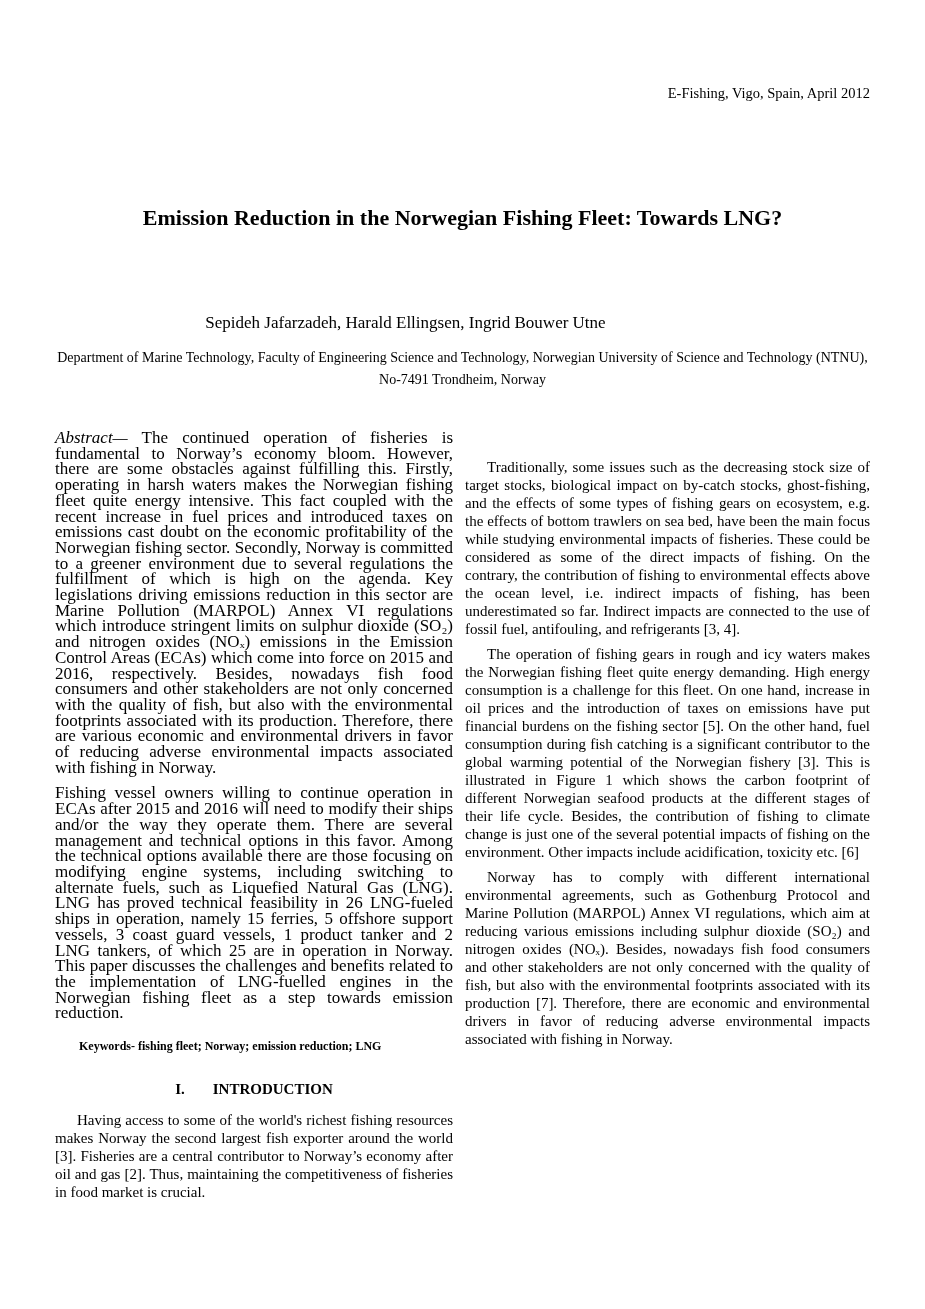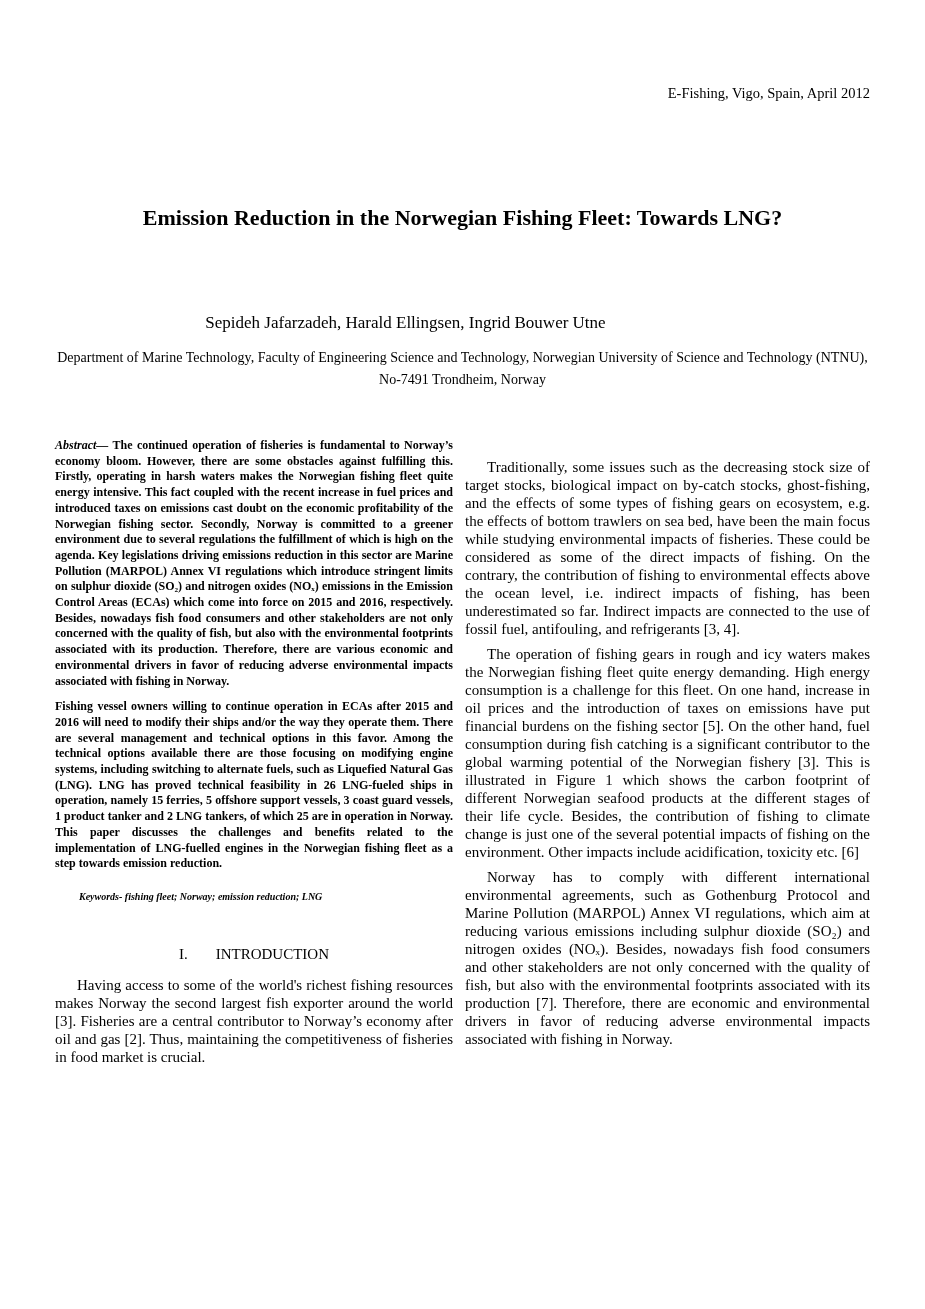--- a/index.html
+++ b/index.html
@@ -53,40 +53,40 @@
     position: absolute;
     top: 430px;
     left: 55px;
     width: 815px;
     display: flex;
     gap: 12px;
   }
   .col-left  { width: 398px; flex: 0 0 398px; }
   .col-right { width: 405px; flex: 0 0 405px; margin-top: 28px; }
   .abstract-para {
-    margin: 8px 0 10px 0;
-    font-size: 12px;
+    margin: 0 0 10px 0;
+    font-size: 17px;
     line-height: 15.7px;
-    font-weight: bold;
+    font-weight: normal;
     text-align: justify;
   }
   .abstract-label { font-style: italic; }
   .keywords-line {
     margin: 17px 0 0 0;
     padding-left: 24px;
-    font-size: 10px;
+    font-size: 12px;
     line-height: 16px;
     font-weight: bold;
-    font-style: italic;
     text-align: justify;
   }
   .section-heading {
-    margin: 41px 0 13px 0;
+    margin: 27px 0 13px 0;
     text-align: center;
     font-size: 15px;
+    font-weight: bold;
   }
   .section-number { margin-right: 28px; }
   .body-para {
     margin: 0 0 7px 0;
     font-size: 15px;
     line-height: 18px;
     text-align: justify;
     text-indent: 22px;
   }
 </style>

